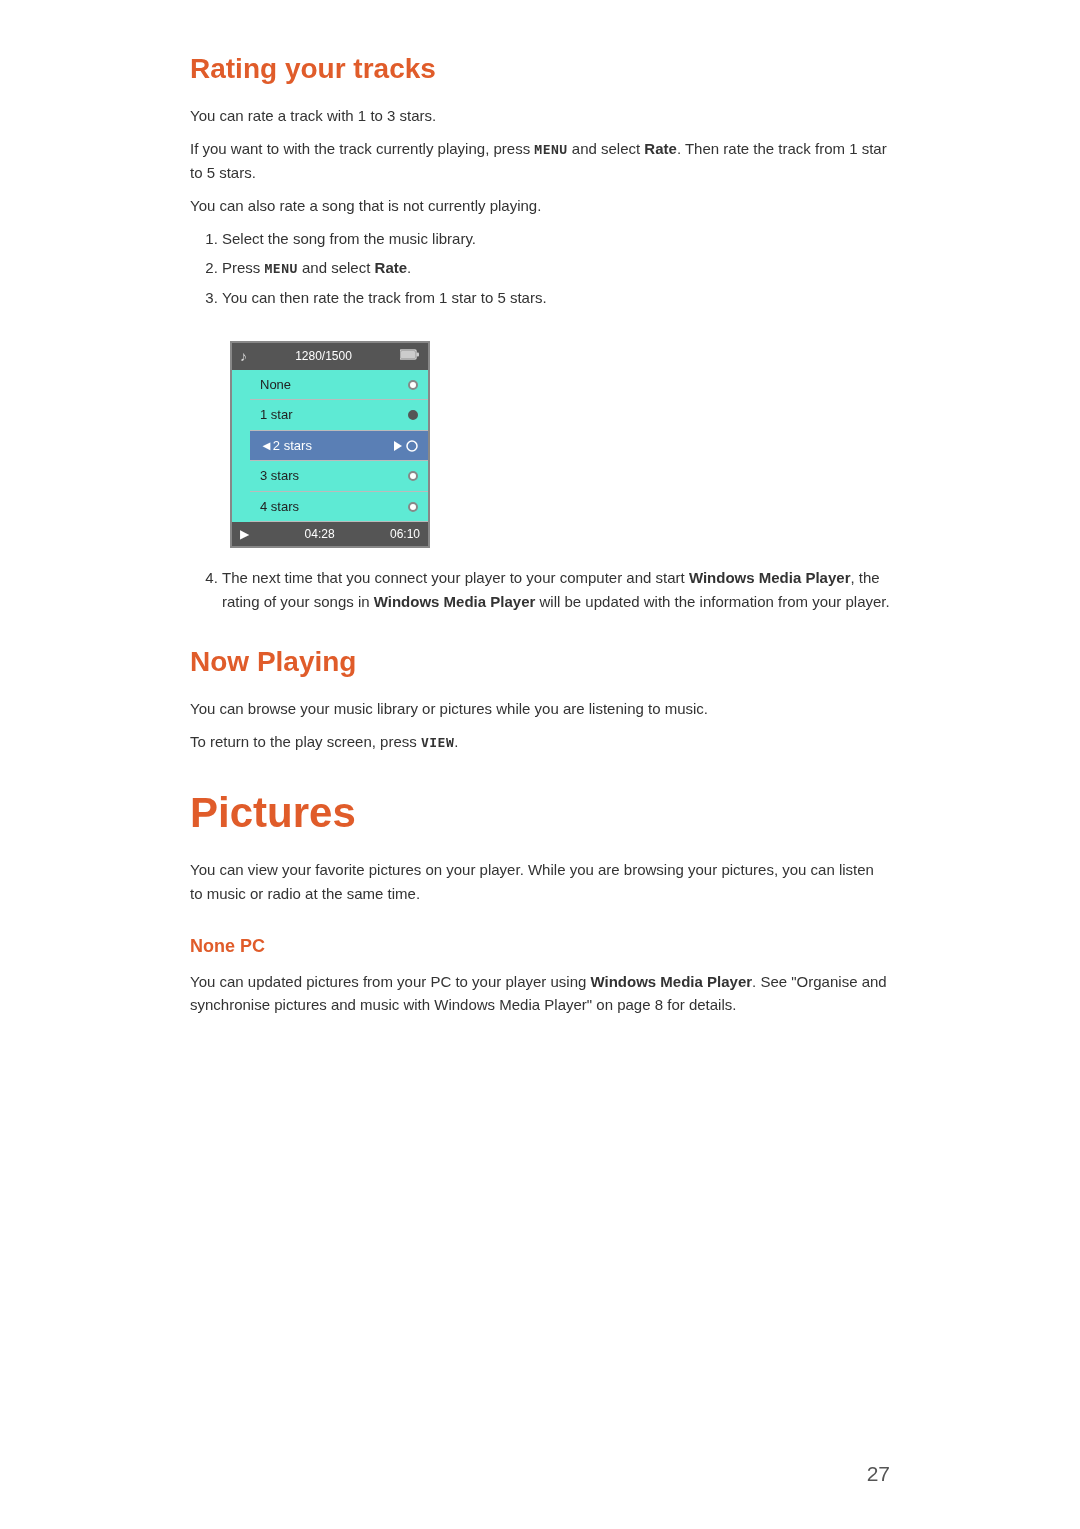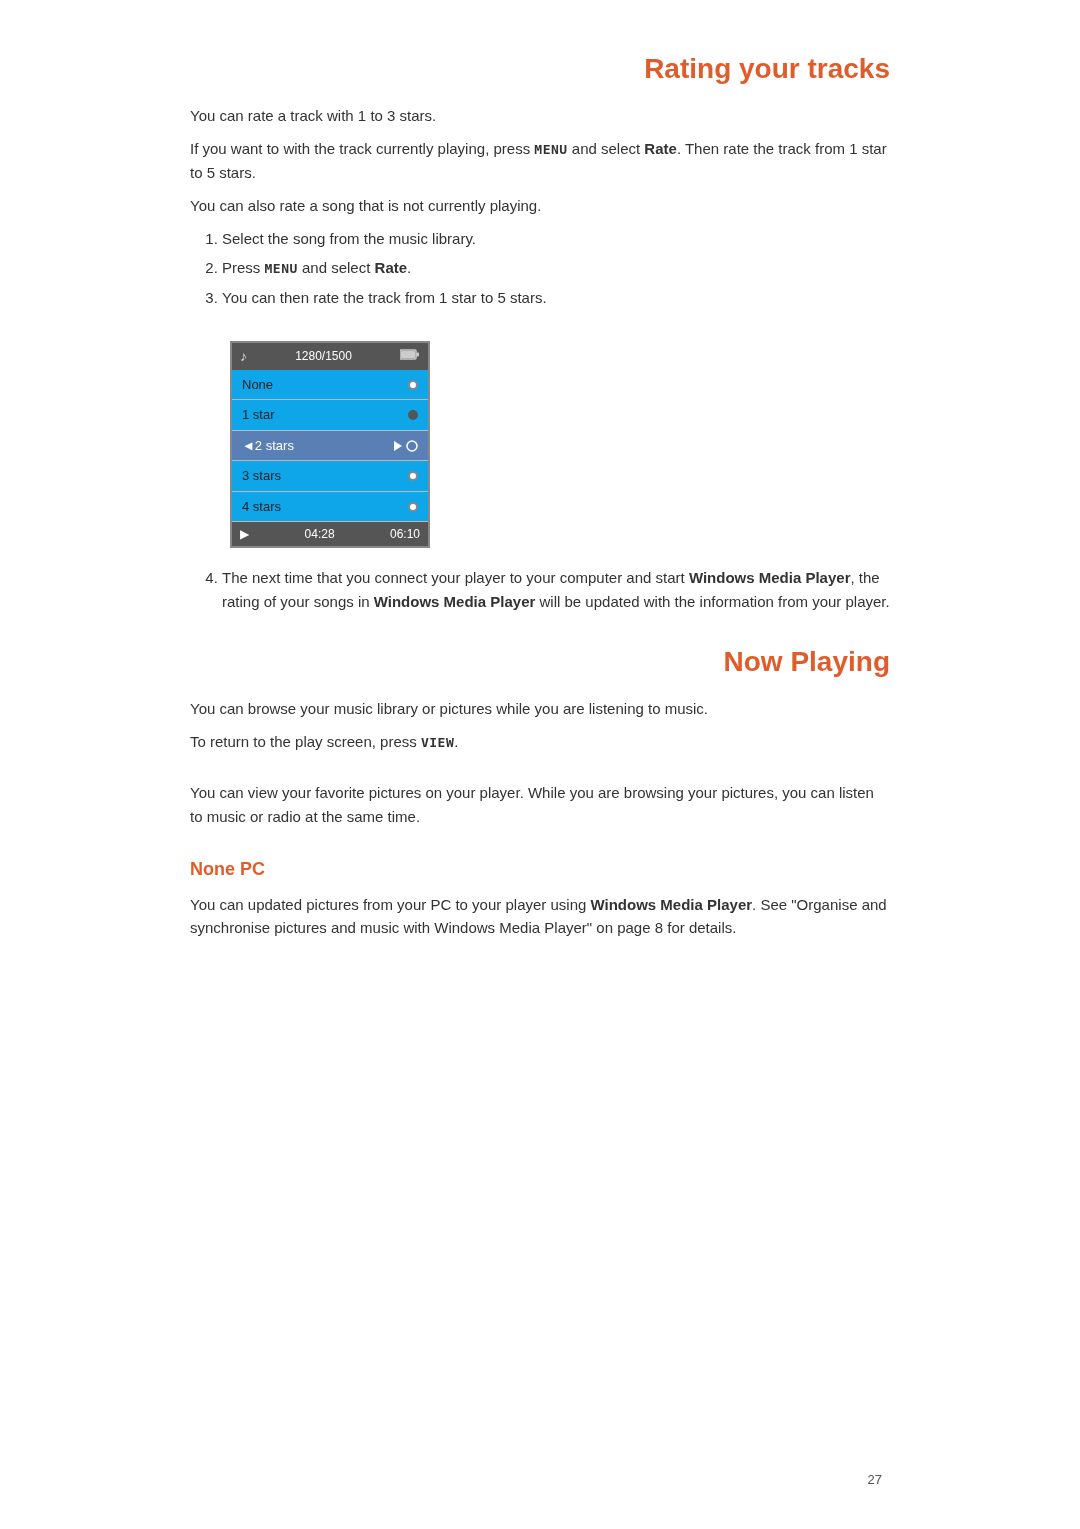--- a/index.html
+++ b/index.html
@@ -19,21 +19,20 @@
       position: relative;
       min-height: 1529px;
     }
 
     h2.section-title {
       font-size: 28px;
       font-weight: bold;
       color: #e05c2a;
       margin-bottom: 14px;
       font-family: Arial, Helvetica, sans-serif;
-      text-align: right;
     }
 
     h2.section-title-large {
       font-size: 42px;
       font-weight: bold;
       color: #e05c2a;
       margin-bottom: 14px;
       font-family: Arial, Helvetica, sans-serif;
     }
 
@@ -91,21 +90,22 @@
       padding: 3px 8px;
       font-size: 12px;
     }
 
     .device-header .note-icon {
       font-size: 14px;
       color: #ddd;
     }
 
     .device-menu {
-      background: #0ea5e9;
+      background: #5eead4;
+      padding-left: 18px;
     }
 
     .device-menu-item {
       padding: 5px 10px;
       display: flex;
       align-items: center;
       justify-content: space-between;
       border-bottom: 1px solid #bbb;
       color: #222;
       font-size: 13px;
@@ -141,22 +141,22 @@
       font-size: 12px;
     }
 
     .section {
       margin-bottom: 28px;
     }
 
     .page-number {
       position: absolute;
       bottom: 40px;
-      right: 68px;
-      font-size: 13px;
+      right: 60px;
+      font-size: 21px;
       color: #555;
     }
 
     .keyword-view {
       font-family: monospace;
       font-size: 13px;
       font-weight: bold;
       letter-spacing: 0.5px;
       color: #333;
       text-transform: uppercase;
@@ -253,20 +253,21 @@
 
   <div class="section">
     <h2 class="section-title">Now Playing</h2>
     <p>You can browse your music library or pictures while you are listening to music.</p>
     <p>
       <span>To return to the play screen, press </span><span class="keyword-view">VIEW</span><span>.</span>
     </p>
   </div>
 
   <div class="section">
+    <h2 class="section-title-large">Pictures</h2>
     <p>You can view your favorite pictures on your player. While you are browsing your pictures, you can listen to music or radio at the same time.</p>
   </div>
 
   <div class="section">
 
     <h3 class="subsection-title">None PC</h3>
 
     <p>
       <span>You can updated pictures from your PC to your player using </span><span class="keyword-bold">Windows Media Player</span><span>. See "Organise and synchronise pictures and music with Windows Media Player" on page 8 for details.</span>
     </p>

